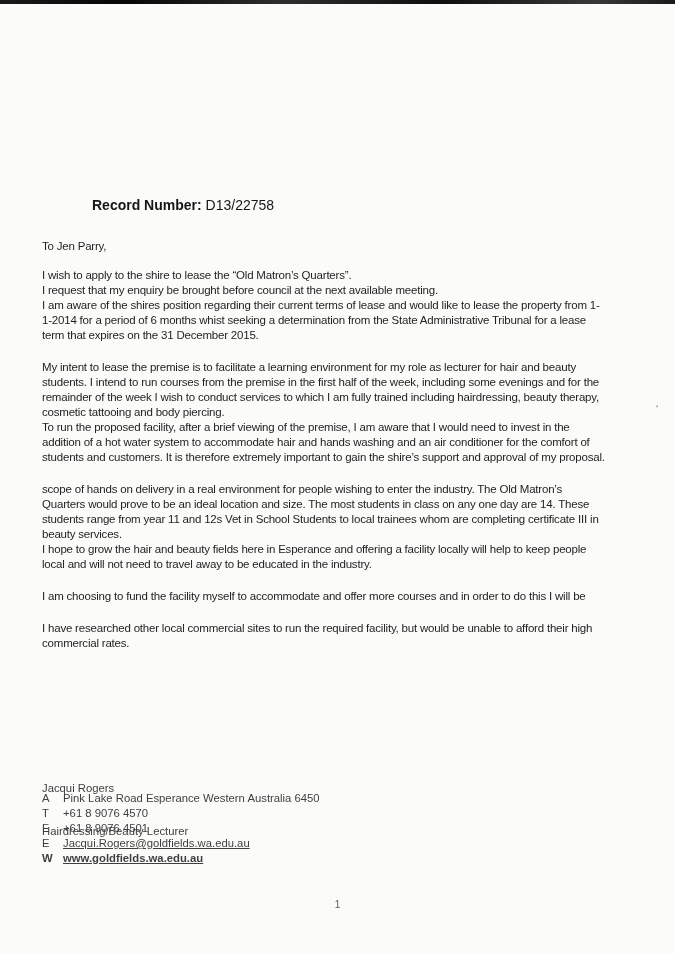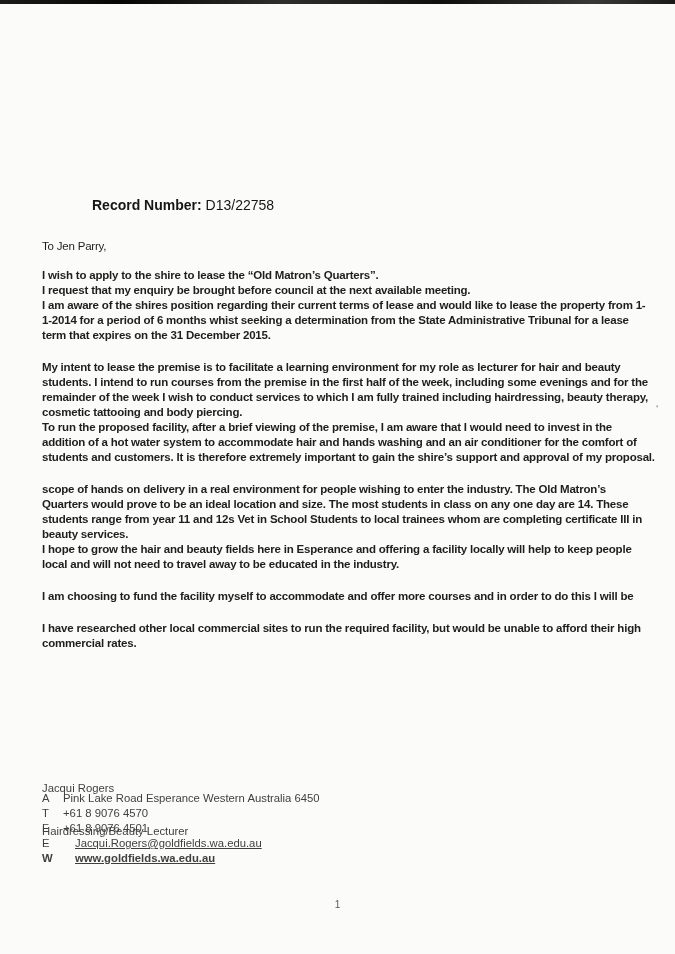--- a/index.html
+++ b/index.html
@@ -31,21 +31,20 @@
   .salutation {
     position: absolute;
     left: 42px; top: 240px;
     font-size: 11.5px;
     letter-spacing: -0.2px;
   }
   .letter-body {
     position: absolute;
     left: 42px; top: 268px;
     width: 610px;
-    font-weight: bold;
   }
   .para { margin: 0 0 17px 0; }
   .line {
     height: 15px;
     line-height: 15px;
     font-size: 11.5px;
     letter-spacing: -0.2px;
     white-space: nowrap;
     color: #1e1e1e;
   }
@@ -61,21 +60,21 @@
     color: #3f3f3f;
   }
   .contact-row {
     display: flex;
     height: 15px;
     line-height: 15px;
     font-size: 11.3px;
   }
   .contact-label { width: 21px; flex: 0 0 21px; }
   .contact-value { white-space: nowrap; }
-  .contact-value.underline { text-decoration: underline; margin-left: 12px; }
+  .contact-value.underline { text-decoration: underline; }
   .contact-row.bold .contact-label,
   .contact-row.bold .contact-value { font-weight: bold; }
   .page-number {
     position: absolute;
     left: 0; right: 0; top: 899px;
     text-align: center;
     font-size: 10px;
     color: #5a5a5a;
   }
   .speck {

